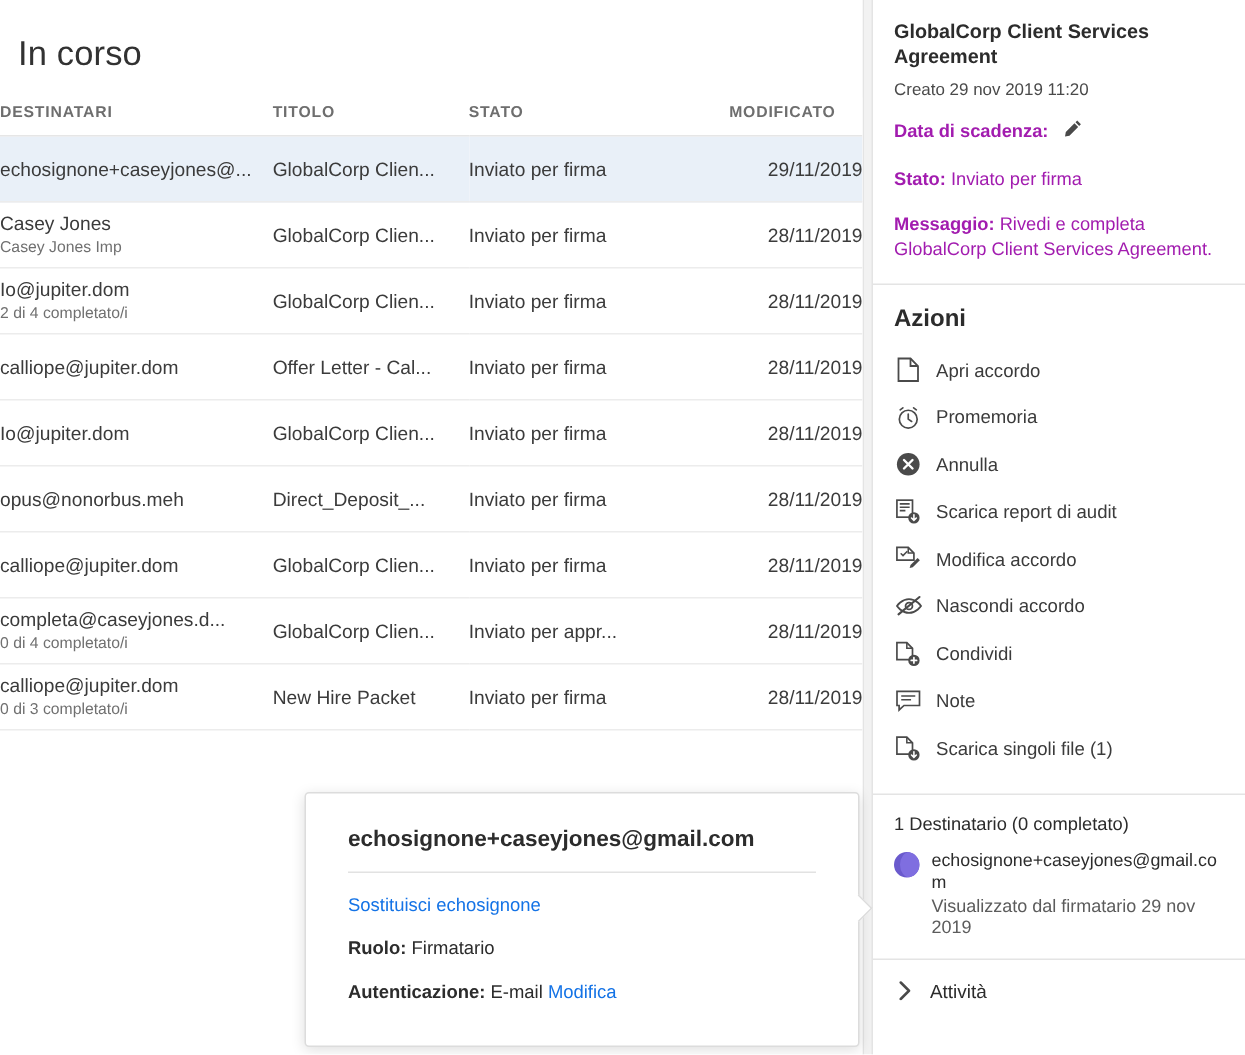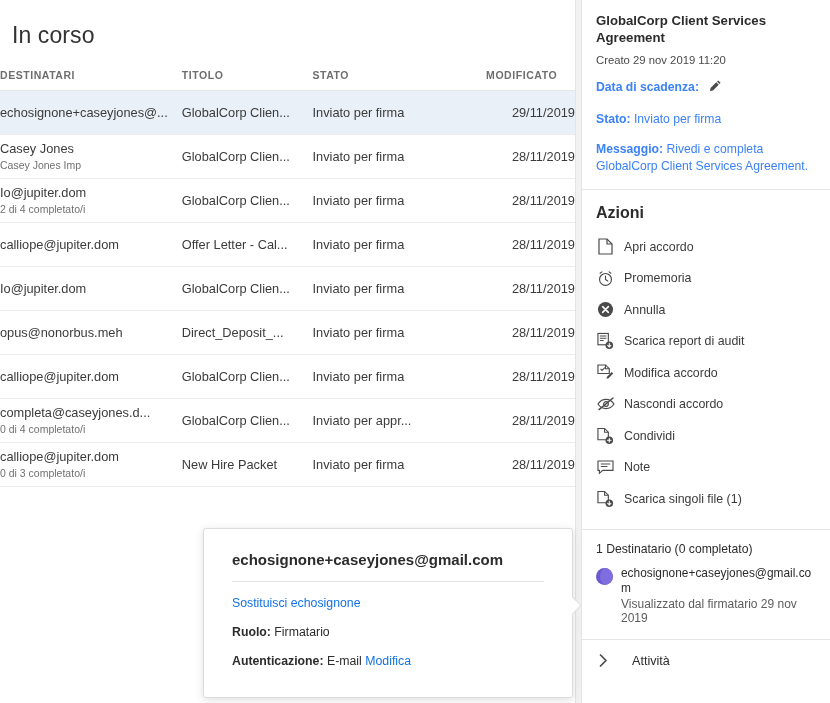--- a/index.html
+++ b/index.html
@@ -128,21 +128,21 @@
     color: #2c2c2c;
     line-height: 17px;
   }
   .agreement-created {
     font-size: 11.3px;
     color: #4a4a4a;
     margin-top: 8px;
   }
   .meta-line {
     font-size: 12.2px;
-    color: #3b82f6;
+    color: #a21caf;
     margin-top: 13px;
     line-height: 17px;
   }
   .meta-line b { font-weight: 700; }
   .pencil-icon {
     display: inline-block;
     vertical-align: -2px;
     margin-left: 6px;
     cursor: pointer;
   }
@@ -212,21 +212,20 @@
     margin-top: 1px;
   }
 
   .activity-row {
     display: flex;
     align-items: center;
     padding: 14px 14px;
     font-size: 12.6px;
     color: #2c2c2c;
     cursor: pointer;
-    gap: 12px;
   }
   .chevron {
     width: 14px;
     margin-right: 10px;
     display: flex;
     align-items: center;
     justify-content: center;
   }
 
   

